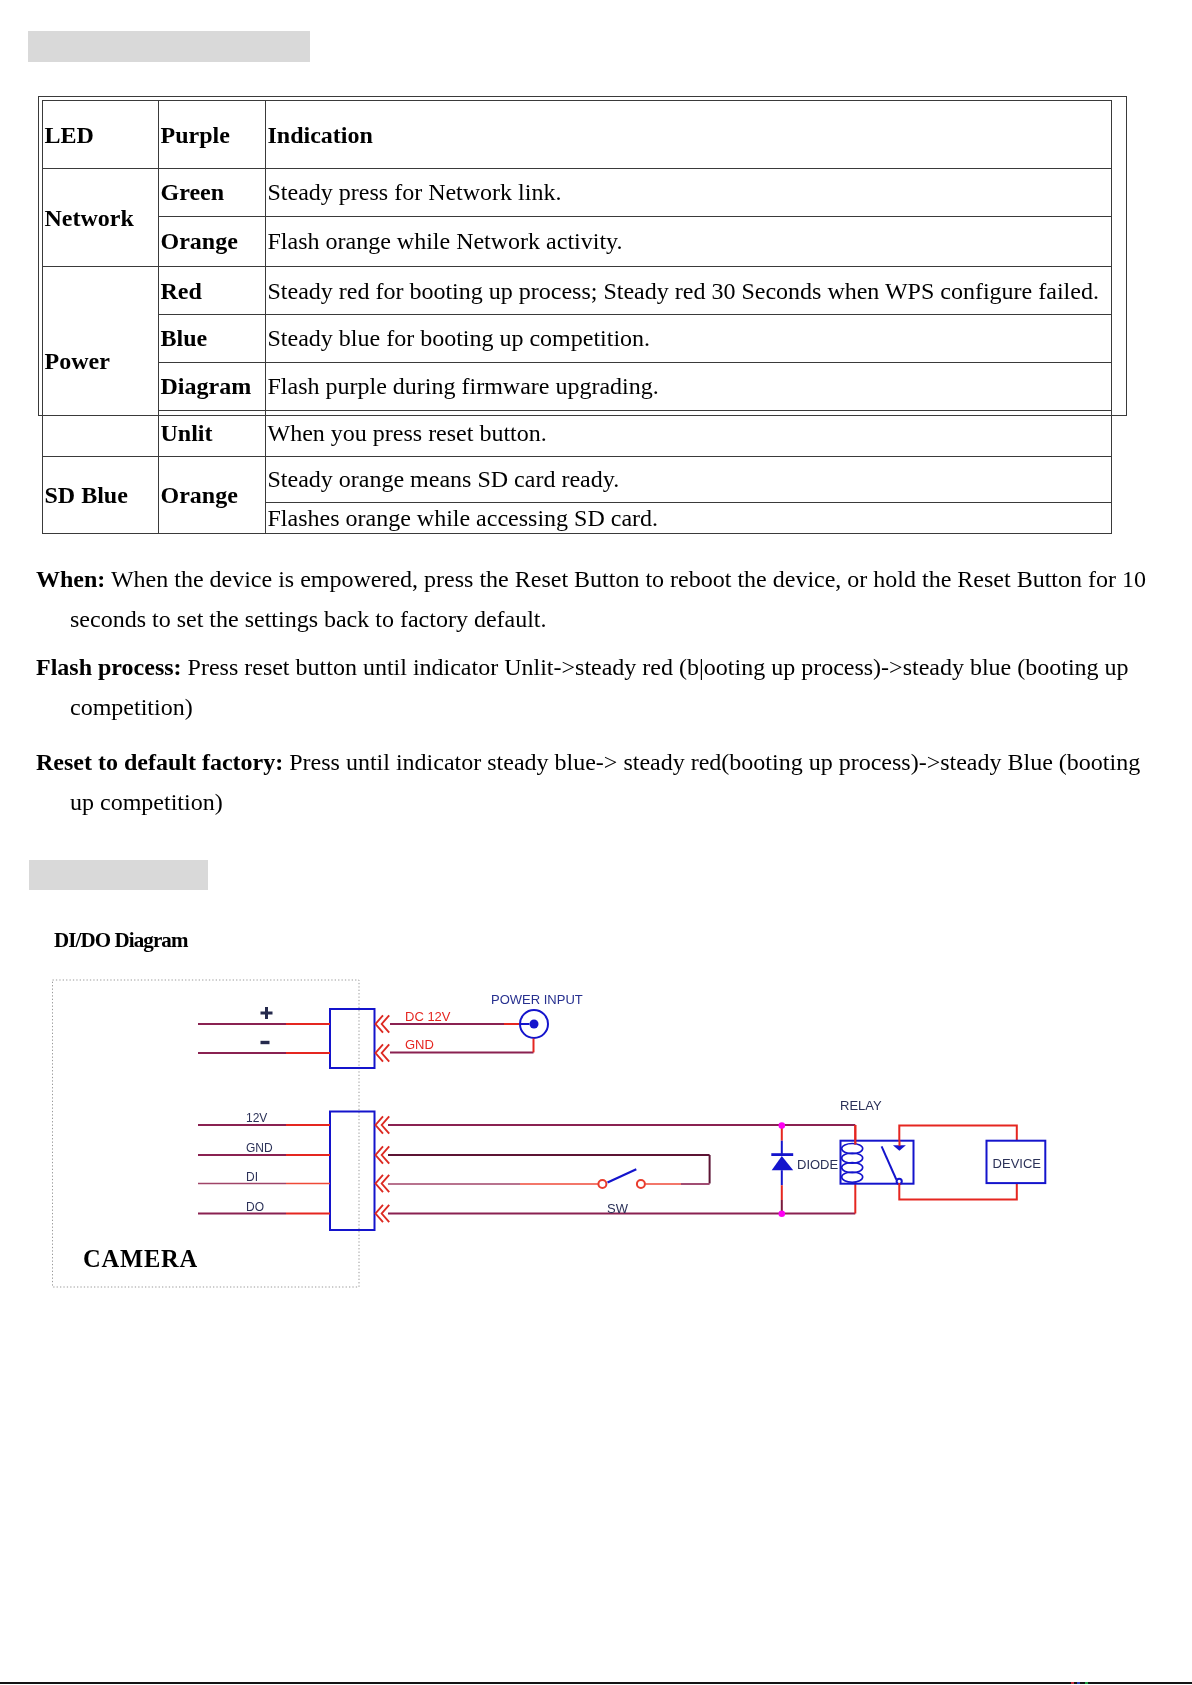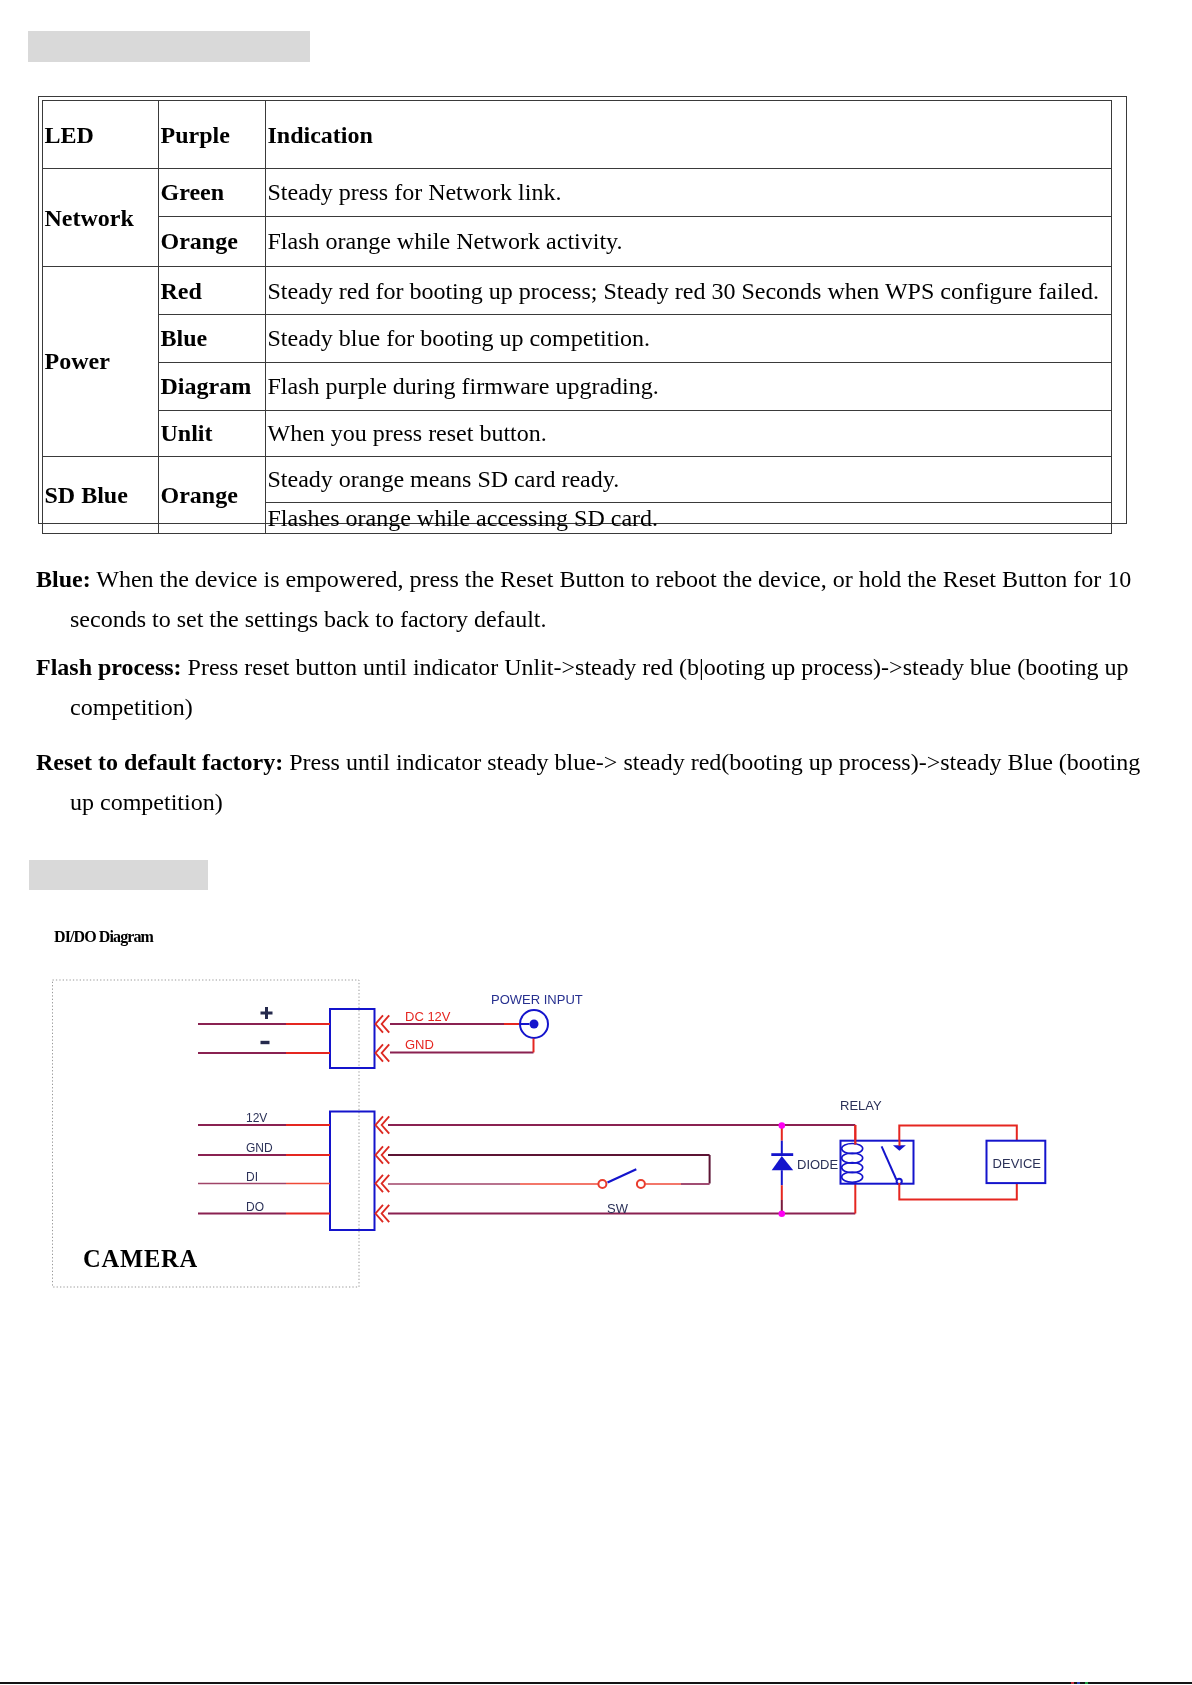--- a/index.html
+++ b/index.html
@@ -1,32 +1,32 @@
 <!DOCTYPE html>
 <html><head>
 <meta charset="utf-8">
 <style>
   html,body{margin:0;padding:0;background:#fff;}
   #page{position:relative;width:1192px;height:1685px;background:#fff;overflow:hidden;
         font-family:"Liberation Serif",serif;}
   .gray{position:absolute;background:#d9d9d9;}
   #g1{left:28px;top:31px;width:282px;height:31px;}
   #g2{left:29px;top:860px;width:179px;height:30px;}
-  #tblwrap{position:absolute;left:38px;top:96px;width:1089px;height:428px;
+  #tblwrap{position:absolute;left:38px;top:96px;width:1089px;height:320px;
            border:1px solid #3a3a3a;box-sizing:border-box;padding:3px 14px 2px 3px;}
   table{border-collapse:collapse;width:100%;table-layout:fixed;}
   td{border:1px solid #3a3a3a;vertical-align:middle;padding:0 0 0 1.5px;
      font-size:24px;line-height:28px;color:#000;overflow:hidden;white-space:nowrap;}
   td.b{font-weight:bold;}
   .p{position:absolute;left:36px;width:1135px;font-size:24px;line-height:40px;
      padding-left:34px;text-indent:-34px;color:#000;}
   #p1{top:559px;}
   #p2{top:647px;}
   #p3{top:742px;}
-  #h2{position:absolute;left:54px;top:928px;font-size:16px;font-weight:bold;
+  #h2{position:absolute;left:54px;top:928px;font-size:21px;font-weight:bold;
       letter-spacing:-0.9px;color:#000;}
   #diag{position:absolute;left:0;top:0;}
 </style>
 </head>
 <body>
 <div id="page">
   <div class="gray" id="g1"></div>
   <div class="gray" id="g2"></div>
 
   <div id="tblwrap">
@@ -73,21 +73,21 @@
             <td class="b" rowspan="2">Orange</td>
             <td>Steady orange means SD card ready.</td>
           </tr>
       <tr style="height:31px">
             <td>Flashes orange while accessing SD card.</td>
           </tr>
     </tbody>
       </table>
   </div>
 
-  <div class="p" id="p1"><b>Blue:</b> When the device is empowered, press the Reset Button to reboot the device, or hold the Reset Button for 10<br>seconds to set the settings back to factory default.</div>
+  <div class="p" id="p1"><b>When:</b> When the device is empowered, press the Reset Button to reboot the device, or hold the Reset Button for 10<br>seconds to set the settings back to factory default.</div>
   <div class="p" id="p2"><b>Flash process:</b> Press reset button until indicator Unlit-&gt;steady red (b|ooting up process)-&gt;steady blue (booting up<br>competition)</div>
   <div class="p" id="p3"><b>Reset to default factory:</b> Press until indicator steady blue-&gt; steady red(booting up process)-&gt;steady Blue (booting<br>up competition)</div>
 
   <div id="h2">DI/DO Diagram</div>
 
   <svg id="diag" width="1192" height="1685" viewBox="0 0 1192 1685" fill="none" font-family="Liberation Sans, sans-serif">
 
     <rect x="52.5" y="980" width="306.5" height="307" stroke="#999" stroke-width="1" stroke-dasharray="1.3,2.1"></rect>
     <text x="83" y="1267" font-family="Liberation Serif, serif" font-weight="bold" font-size="24.5" letter-spacing="0.8" fill="#000">CAMERA</text>
 

